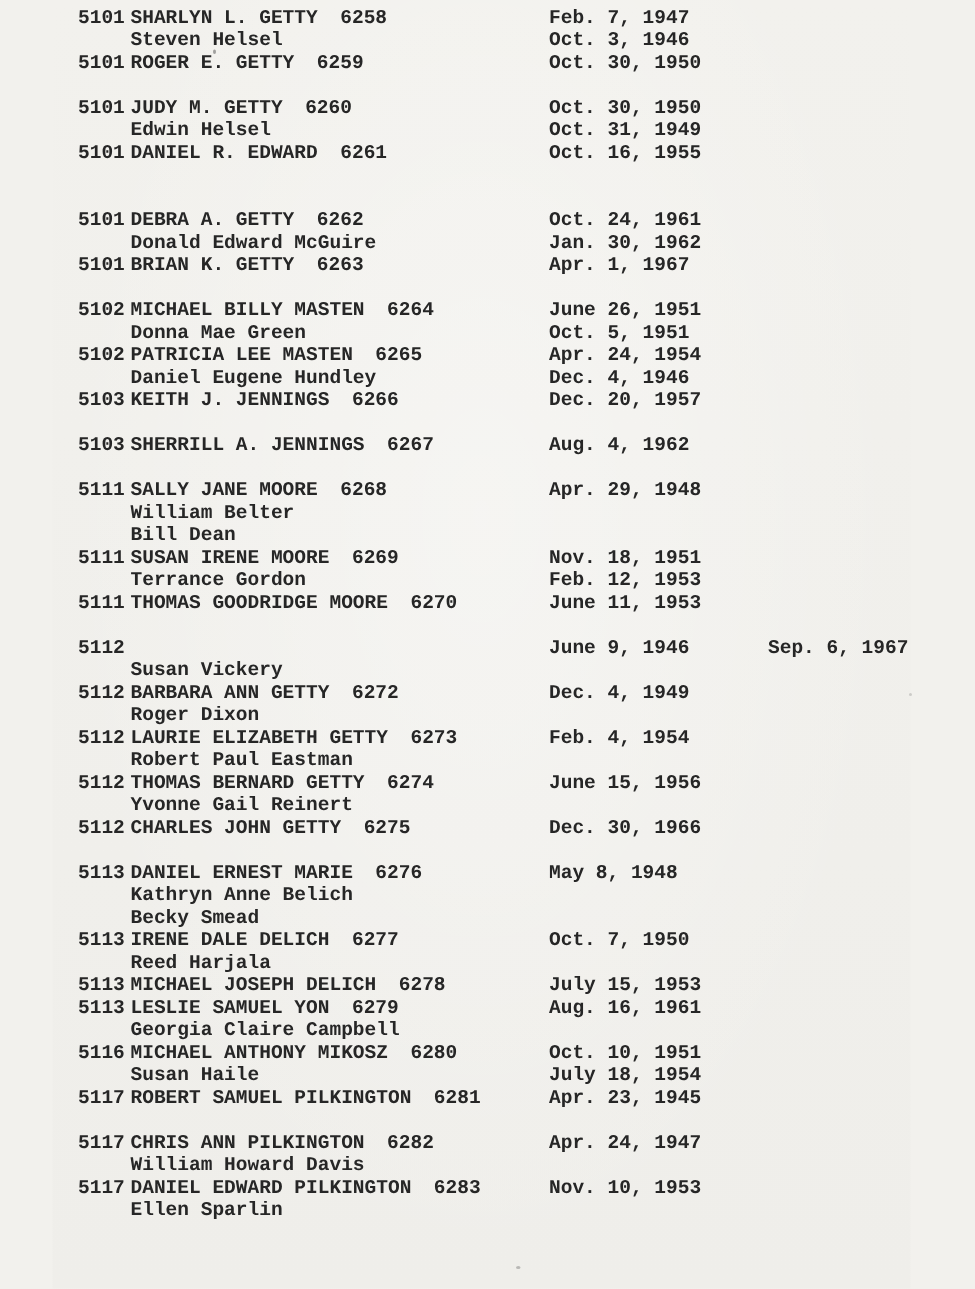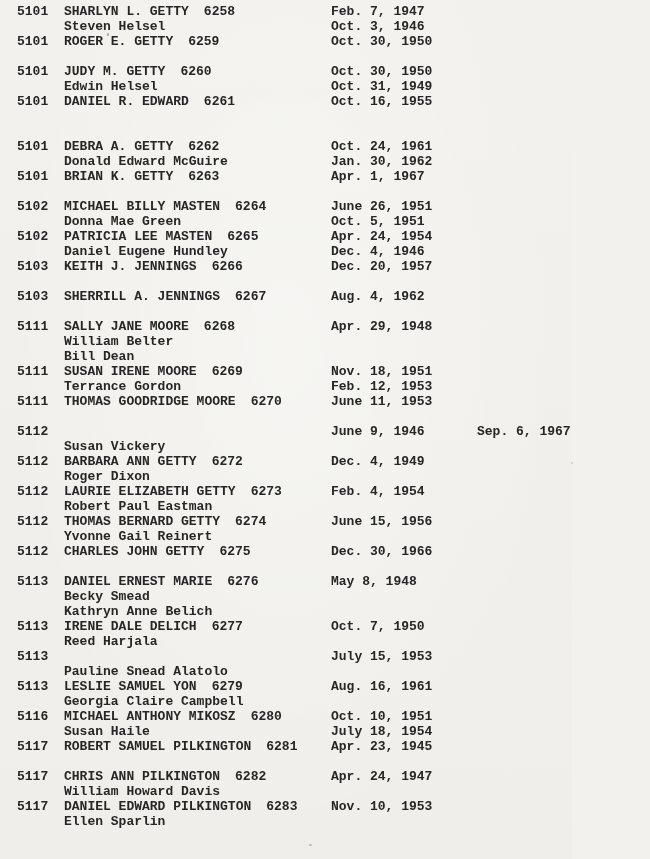--- a/index.html
+++ b/index.html
@@ -20,29 +20,30 @@
     box-sizing: border-box;
     padding-top: 4px;
     font-family: "Liberation Mono", "DejaVu Sans Mono", monospace;
     font-size: 13px;
     font-weight: bold;
     line-height: 15px;
     color: #262626;
     background:
       radial-gradient(ellipse at 50% 40%, rgba(255,255,255,0.35) 0%, rgba(0,0,0,0.0) 70%),
       linear-gradient(180deg, #f2f1ed 0%, #efeeea 100%);
+    margin-left: 35px;
   }
   .row {
     position: relative;
     height: 15px;
     white-space: nowrap;
   }
   .gap { width: 100%; }
   .col-ref   { position: absolute; left: 17px;  top: 0; }
-  .col-name  { position: absolute; left: 64px;  top: 0; }
+  .col-name  { position: absolute; left: 52px;  top: 0; }
   .col-date  { position: absolute; left: 331px; top: 0; }
   .col-death { position: absolute; left: 477px; top: 0; }
   .entry-num { margin-left: 15px; }
   .speck {
     position: absolute;
     border-radius: 50%;
     background: rgba(60,60,60,0.45);
   }
   .speck-1 { left: 107px; top: 33px;  width: 2px; height: 3px; }
   .speck-2 { left: 309px; top: 844px; width: 3px; height: 2px; background: rgba(60,60,60,0.3); }
@@ -234,47 +235,43 @@
   </div>
       <div class="gap" style="height: 15px;"></div>
       <div class="row">
     <span class="col-ref">5113</span>
     <span class="col-name"><span>DANIEL ERNEST MARIE</span><span class="entry-num">6276</span></span>
     <span class="col-date">May 8, 1948</span>
 
   </div>
       <div class="row">
 
+    <span class="col-name"><span>Kathryn Anne Belich</span></span>
+
+  </div>
+      <div class="row">
+
     <span class="col-name"><span>Becky Smead</span></span>
-
-  </div>
-      <div class="row">
-
-    <span class="col-name"><span>Kathryn Anne Belich</span></span>
 
   </div>
       <div class="row">
     <span class="col-ref">5113</span>
     <span class="col-name"><span>IRENE DALE DELICH</span><span class="entry-num">6277</span></span>
     <span class="col-date">Oct. 7, 1950</span>
 
   </div>
       <div class="row">
 
     <span class="col-name"><span>Reed Harjala</span></span>
 
   </div>
       <div class="row">
     <span class="col-ref">5113</span>
+    <span class="col-name"><span>MICHAEL JOSEPH DELICH</span><span class="entry-num">6278</span></span>
     <span class="col-date">July 15, 1953</span>
-
-  </div>
-      <div class="row">
-
-    <span class="col-name"><span>Pauline Snead Alatolo</span></span>
 
   </div>
       <div class="row">
     <span class="col-ref">5113</span>
     <span class="col-name"><span>LESLIE SAMUEL YON</span><span class="entry-num">6279</span></span>
     <span class="col-date">Aug. 16, 1961</span>
 
   </div>
       <div class="row">
 

